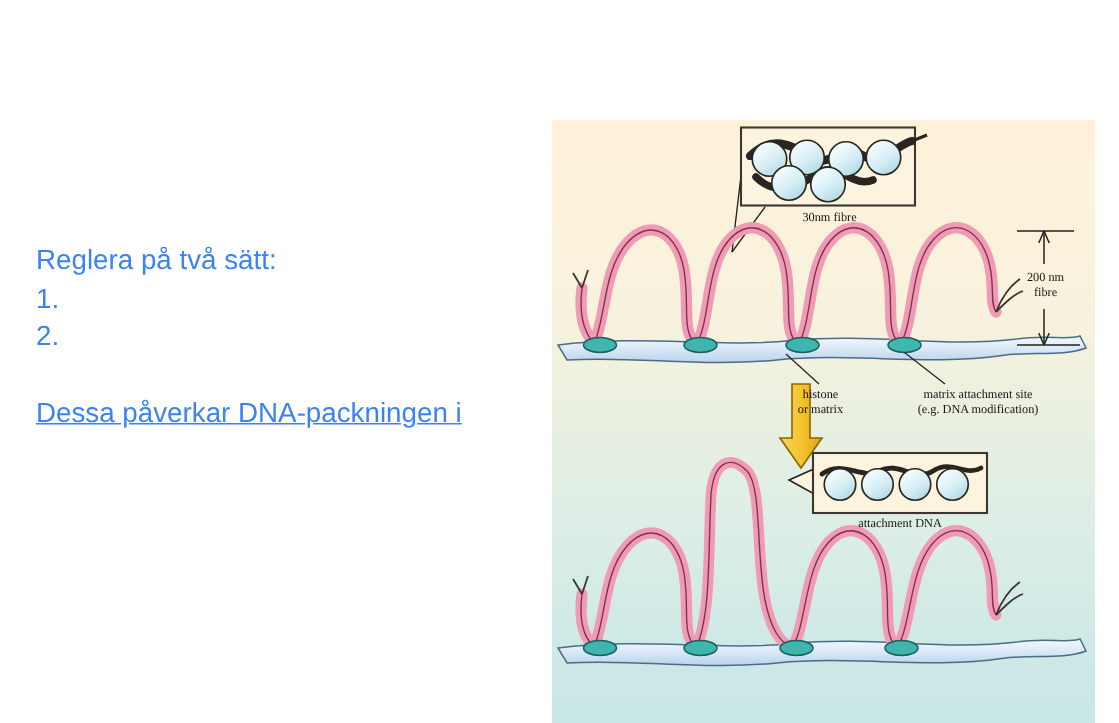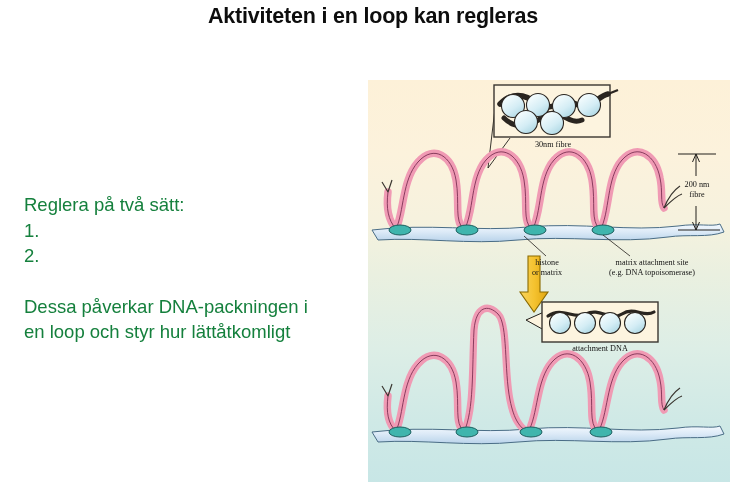--- a/index.html
+++ b/index.html
@@ -21,33 +21,32 @@
     font-weight:bold;
     color:#0d0d0d;
     letter-spacing:-0.2px;
   }
 
   
   #bodytext{
     position:absolute;
     left:24px; top:160px; width:320px;
     font-size:18.5px;
-    color:#15803d;
+    color:#3b82f6;
     line-height:25px;
-    margin-top:32px;
   }
   .lead{margin:0 0 1px 0;}
   ol.points{margin:0;padding:0;list-style:none;}
   ol.points li{
     margin:0;padding:0;
     display:flex;
   }
   ol.points li .num{width:30px;flex:0 0 30px;}
   .para2{margin-top:26px;}
-  .para2 div{white-space:nowrap;}
+  .para2 div{white-space:nowrap;text-decoration:underline;}
 
   
   #figure{
     position:absolute;
     left:368px; top:80px;
     width:362px; height:462px;
     background:linear-gradient(to bottom,
        #fdf1d8 0%, #fcf2dc 16%, #f6f2de 30%,
        #eaf0e0 42%, #ddeee6 58%, #cfe9e6 74%, #c7e6e6 88%, #c4e4e4 100%);
     overflow:hidden;
@@ -62,35 +61,33 @@
     line-height:10px;
     white-space:nowrap;
   }
   .figlabel.center{text-align:center;}
 </style>
 </head>
 <body>
 
 <div id="slide">
 
-  <div id="title">Aktiviteten i en loop kan regleras</div>
 
   <div id="bodytext">
     <p class="lead">Reglera på två sätt:</p>
     <ol class="points">
       <li>
         <span class="num">1.</span>
       </li>
       <li>
         <span class="num">2.</span>
       </li>
     </ol>
     <div class="para2">
       <div>Dessa påverkar DNA-packningen i</div>
-      <div>en loop och styr hur lättåtkomligt</div>
     </div>
   </div>
 
   <div id="figure">
 
     <svg id="figsvg" width="362" height="392" viewBox="0 0 362 392">
       <defs>
         <linearGradient id="gLoop" x1="0" y1="0" x2="1" y2="0">
           <stop offset="0%" stop-color="#e07aa0"></stop>
           <stop offset="35%" stop-color="#f7b6c9"></stop>
@@ -240,20 +237,20 @@
       <div>fibre</div>
     </div>
 
     <div class="figlabel center" style="left:150px;top:178px;width:58px;">
       <div>histone</div>
       <div>or matrix</div>
     </div>
 
     <div class="figlabel center" style="left:214px;top:178px;width:140px;">
       <div>matrix attachment site</div>
-      <div>(e.g. DNA topoisomerase)</div>
+      <div>(e.g. DNA modification)</div>
     </div>
 
 
     <div class="figlabel center" style="left:174px;top:264px;width:116px;">attachment DNA</div>
 
   </div>
 </div>
 
 </body></html>

